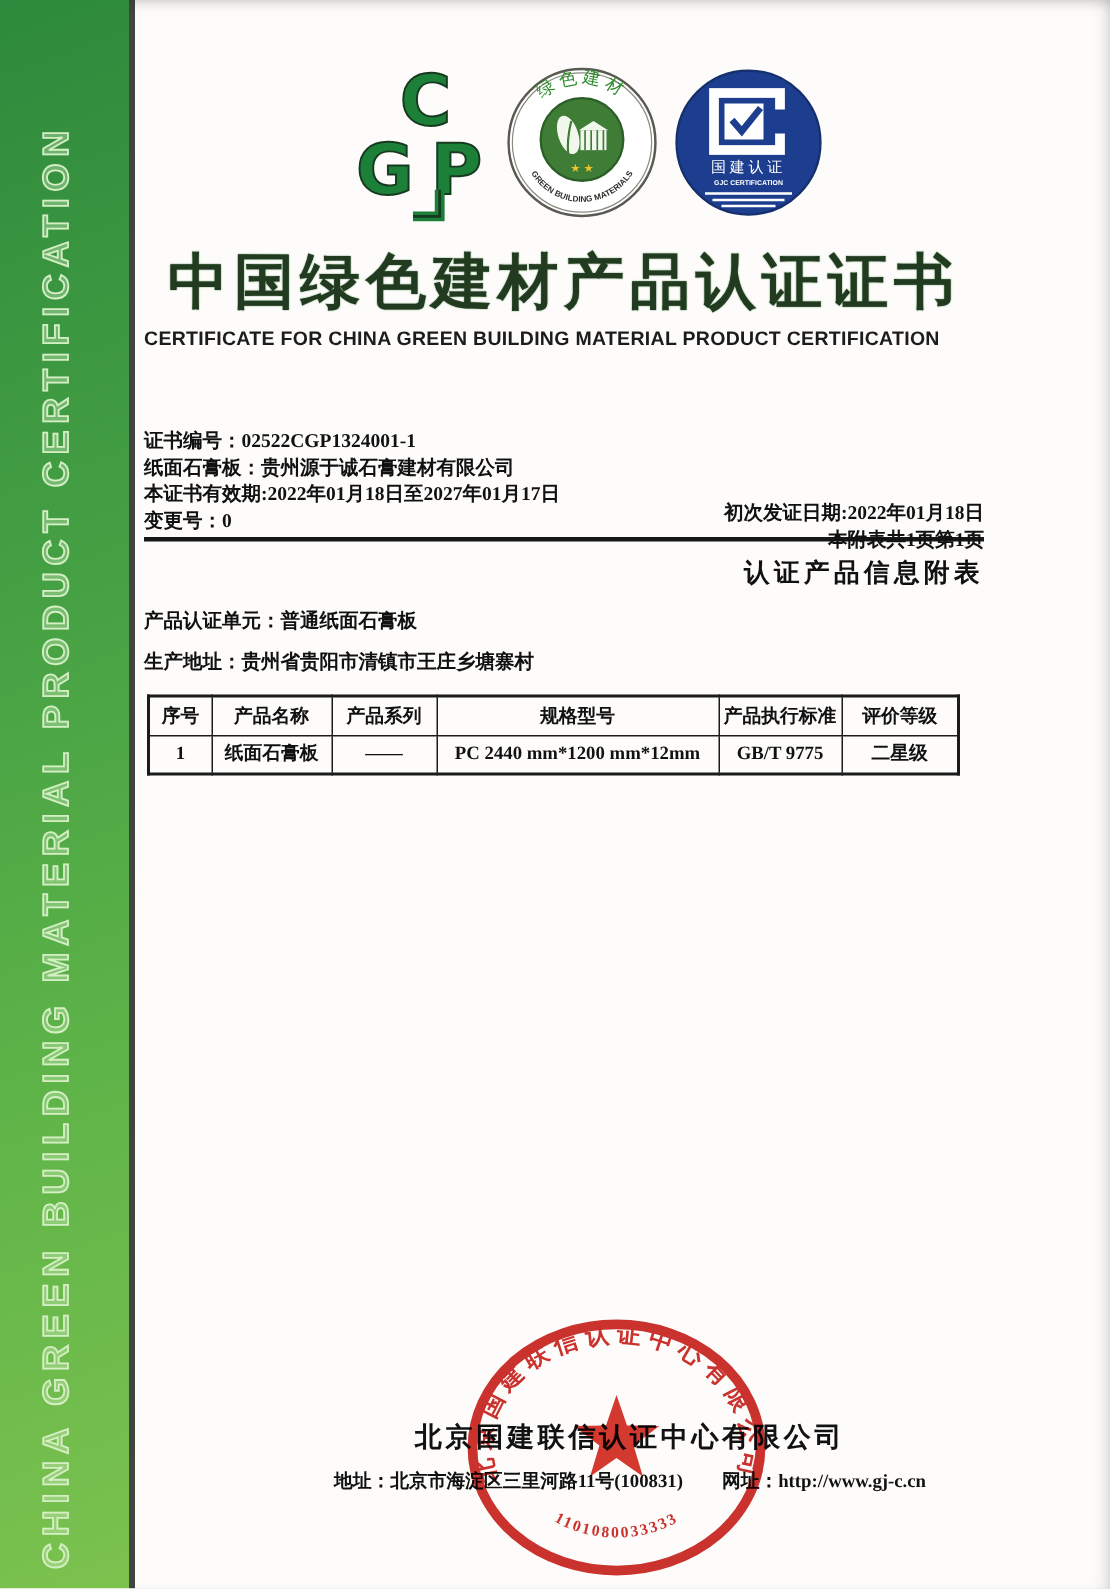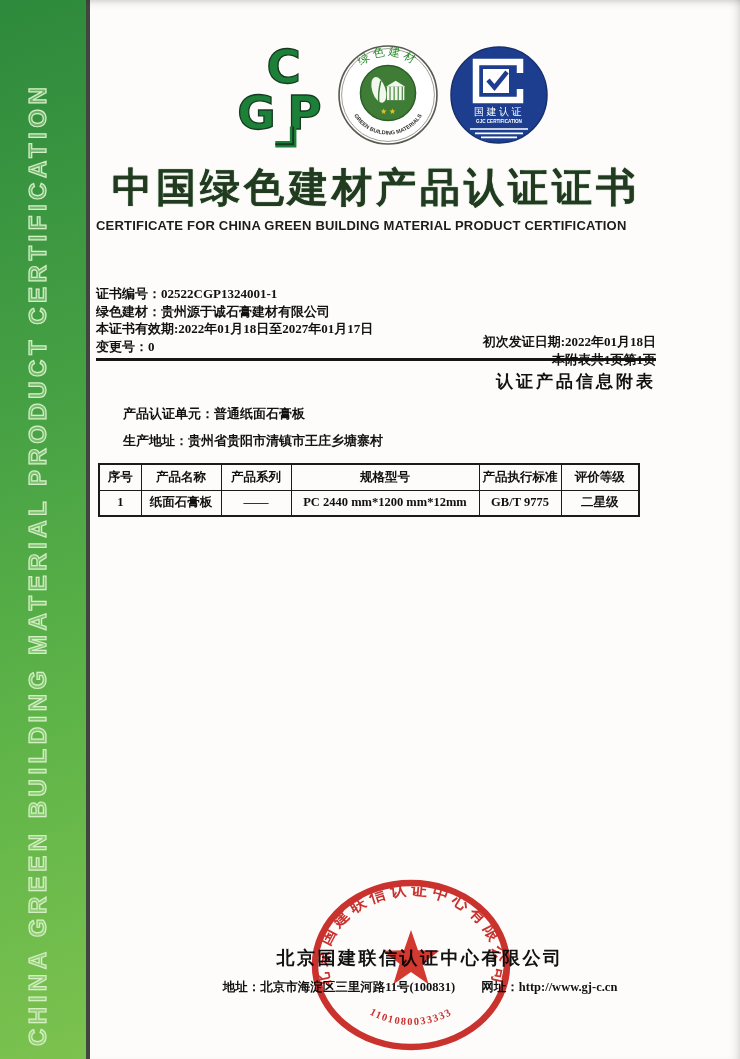--- a/index.html
+++ b/index.html
@@ -32,21 +32,21 @@
   }
   .title-en {
     margin-top:3px; font-size:13px; font-weight:bold; color:#1c1c1c;
     font-family:"Liberation Sans", sans-serif; letter-spacing:.2px; white-space:nowrap;
   }
   
   .cert-info { position:relative; margin-top:52px; font-size:13px; font-weight:bold; color:#111; line-height:17.5px; }
   .cert-info .right-block { position:absolute; right:0; top:48px; text-align:right; }
   .rule { margin-top:3px; border-top:3px solid #161616; width:100%; }
   .appendix-title { margin-top:9px; text-align:right; font-size:17px; font-weight:bold; color:#111; letter-spacing:3px; }
-  .info-line { margin-top:12px; font-size:13px; font-weight:bold; color:#111;margin-left:27px; }
+  .info-line { margin-top:12px; font-size:13px; font-weight:bold; color:#111; }
   .info-line + .info-line { margin-top:9px; }
   
   table.spec-table { margin-top:13px; margin-left:2px; border-collapse:collapse; width:540px; table-layout:fixed; }
   .spec-table th, .spec-table td {
     border:1.6px solid #1b1b1b; text-align:center; font-weight:bold; color:#111;
     font-size:12.5px; height:26px; padding:1px 2px; overflow:hidden;
   }
   table.spec-table { border:2.5px solid #1b1b1b; }
   
   .footer { position:absolute; left:100px; width:640px; top:946px; text-align:center; color:#111; }
@@ -109,21 +109,21 @@
         <text x="50" y="78" text-anchor="middle" font-size="4.6" fill="#ffffff" font-family="Liberation Sans, sans-serif" font-weight="bold">GJC CERTIFICATION</text>
         <path d="M21,84 H79 M26,88.3 H74 M32,92.3 H68" stroke="#ffffff" stroke-width="1.7"></path>
       </svg>
     </div>
 
     <div class="title-cn">中国绿色建材产品认证证书</div>
     <div class="title-en">CERTIFICATE FOR CHINA GREEN BUILDING MATERIAL PRODUCT CERTIFICATION</div>
 
     <div class="cert-info">
       <div><span>证书编号：</span><span>02522CGP1324001-1</span></div>
-      <div><span>绿色建材：</span><span>贵州源于诚石膏建材有限公司</span></div>
+      <div><span>纸面石膏板：</span><span>贵州源于诚石膏建材有限公司</span></div>
       <div><span>本证书有效期:</span><span>2022年01月18日至2027年01月17日</span></div>
       <div><span>变更号：</span><span>0</span></div>
       <div class="right-block">
         <div><span>初次发证日期:</span><span>2022年01月18日</span></div>
         <div>本附表共1页第1页</div>
       </div>
     </div>
 
     <div class="rule"></div>
 

